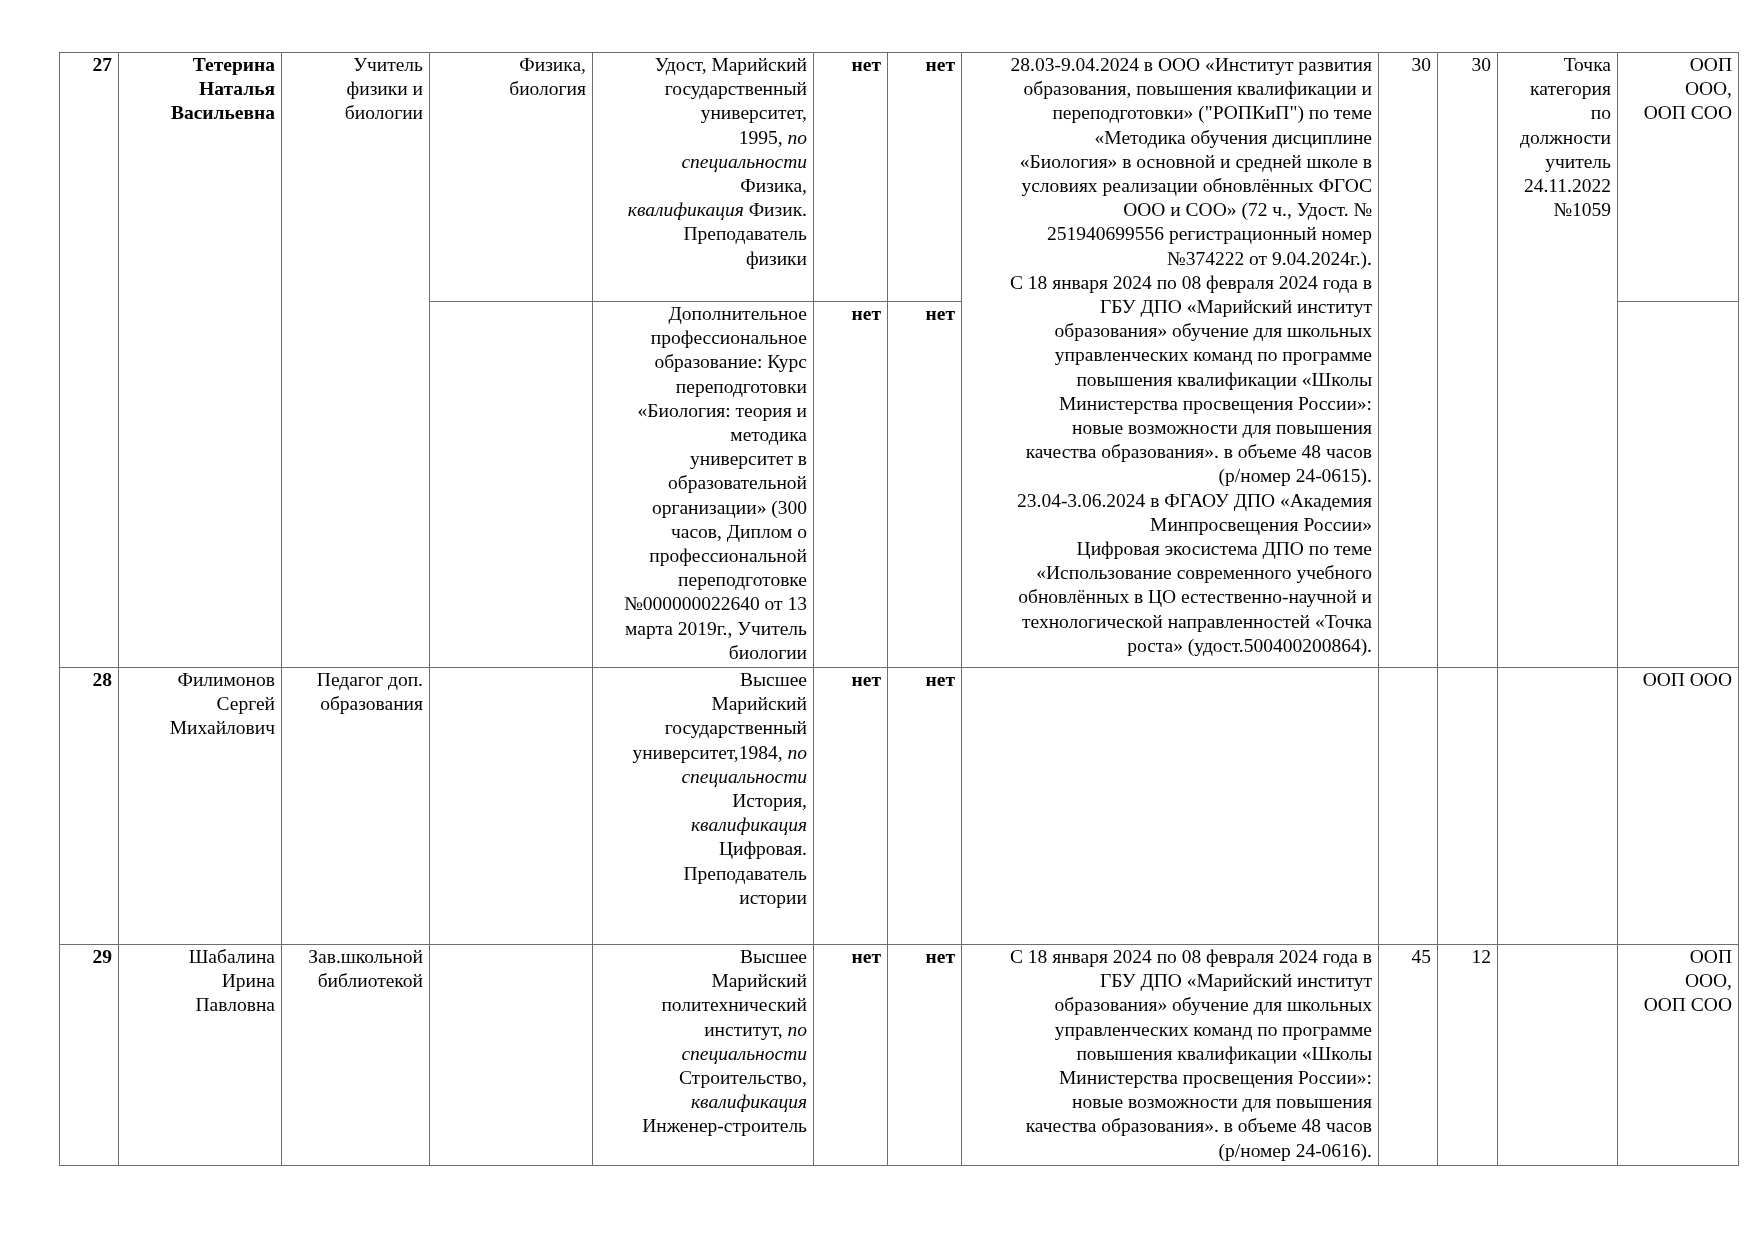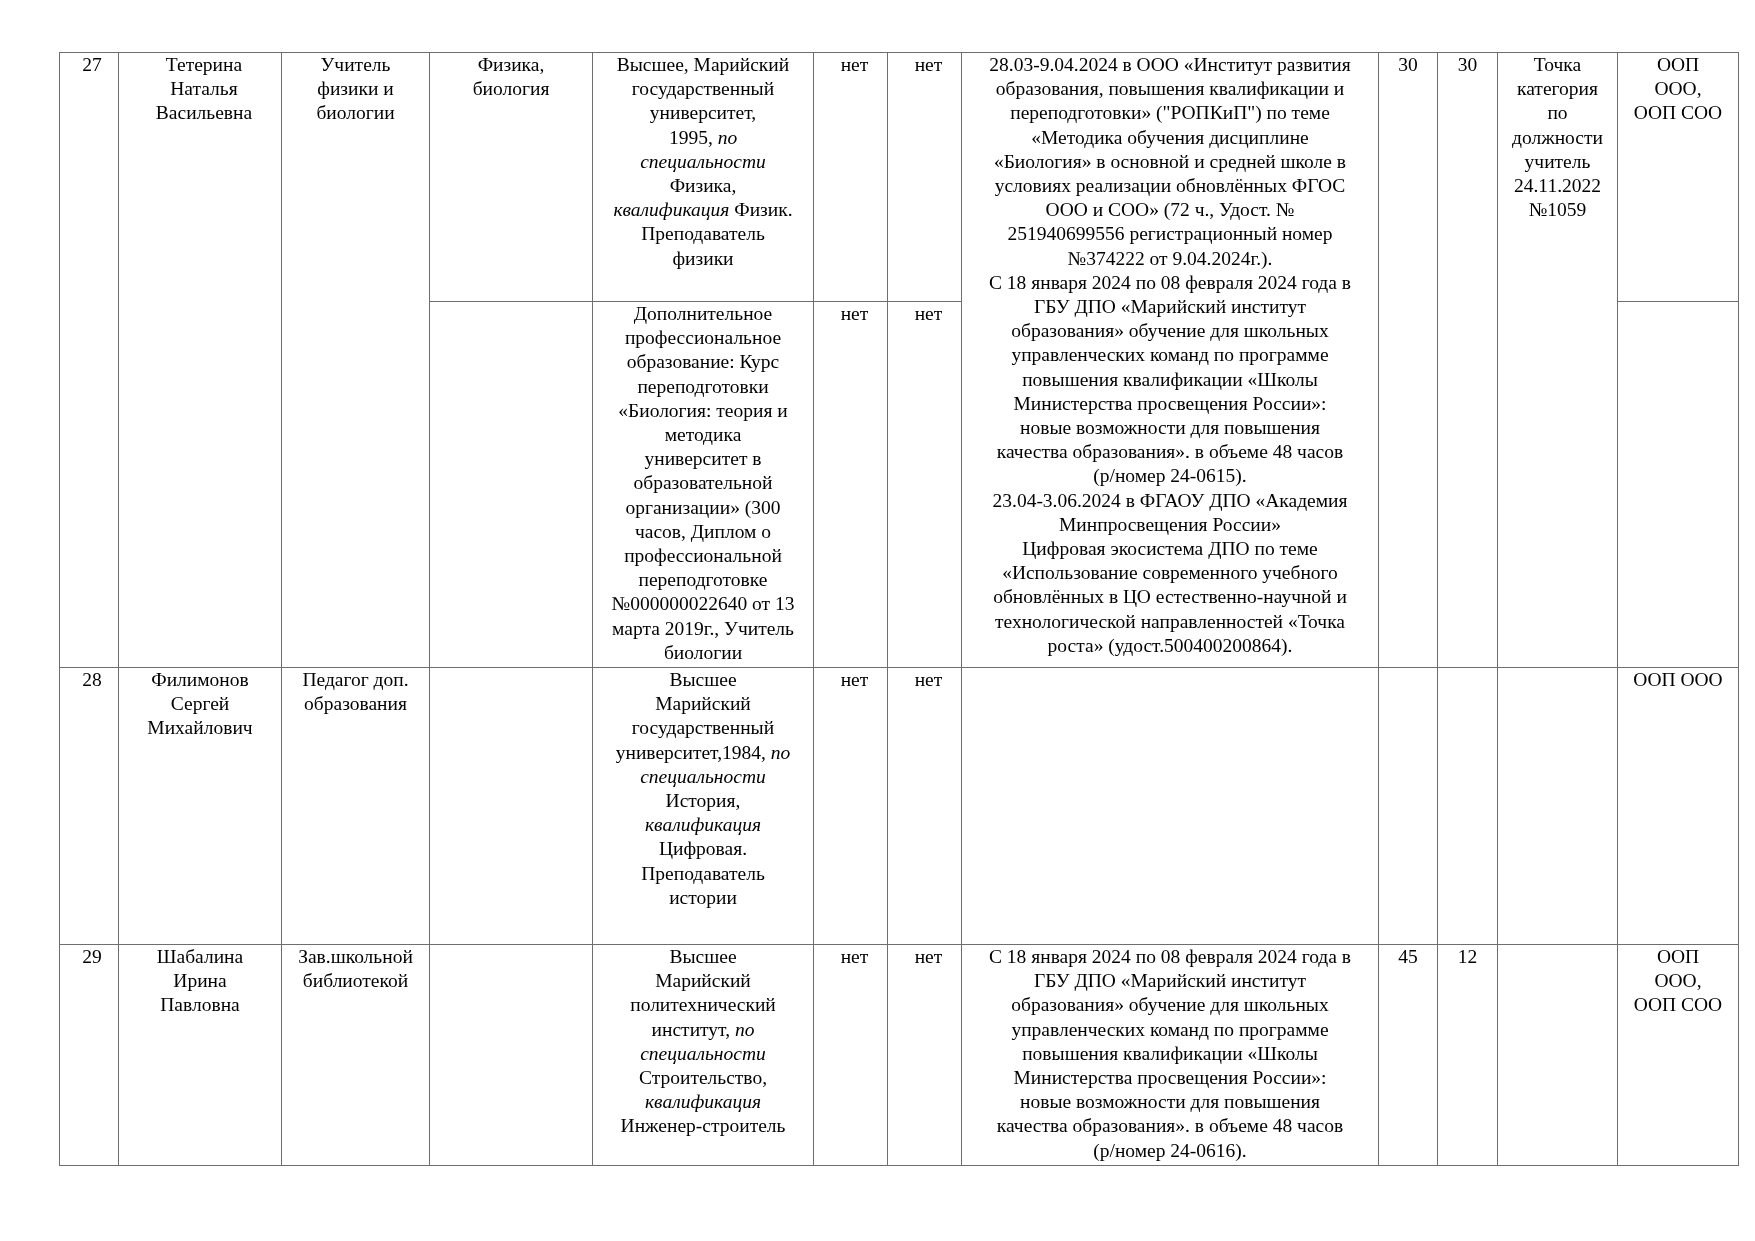--- a/index.html
+++ b/index.html
@@ -10,22 +10,22 @@
     border-collapse: collapse; table-layout: fixed;
     width: 1679px;
     font-size: 19.5px; line-height: 24.2px;
   }
   table.doc td {
     border: 1.5px solid #6e6e6e;
     vertical-align: top;
     padding: 0px 6px 2px 6px;
     word-wrap: break-word;
   }
-  .c { text-align: center; }
-  .l { text-align: center; }
+  .c { text-align: right; }
+  .l { text-align: right; font-weight: bold; }
   .l-pad { padding-left: 14px !important; }
   .num { padding-left: 12px !important; }
   i { font-style: italic; }
   .nl { display: block; }
 </style>
 </head>
 <body>
 
 <table class="doc">
   <colgroup>
@@ -53,21 +53,21 @@
         <td class="c" rowspan="2">
           <span class="nl">Учитель</span>
           <span class="nl">физики и</span>
           <span class="nl">биологии</span>
         </td>
         <td class="c">
           <span class="nl">Физика,</span>
           <span class="nl">биология</span>
         </td>
         <td class="c">
-          <span class="nl"><span>Высшее, Марийский</span></span>
+          <span class="nl"><span>Удост, Марийский</span></span>
           <span class="nl"><span>государственный</span></span>
           <span class="nl"><span>университет,</span></span>
           <span class="nl"><span>1995, </span><i>по</i></span>
           <span class="nl"><i>специальности</i></span>
           <span class="nl"><span>Физика,</span></span>
           <span class="nl"><i>квалификация</i><span> Физик.</span></span>
           <span class="nl"><span>Преподаватель</span></span>
           <span class="nl"><span>физики</span></span>
         </td>
         <td class="l l-pad"><span>нет</span></td>

